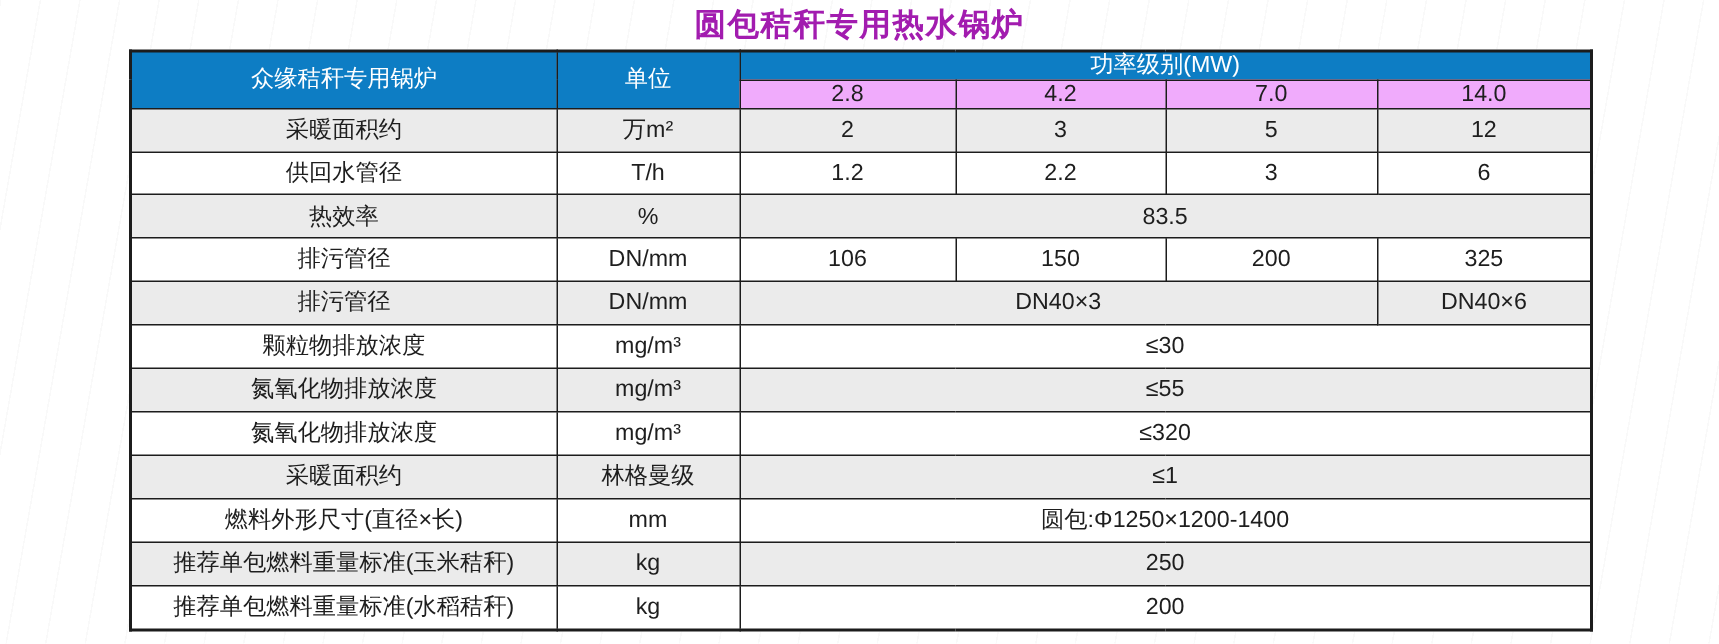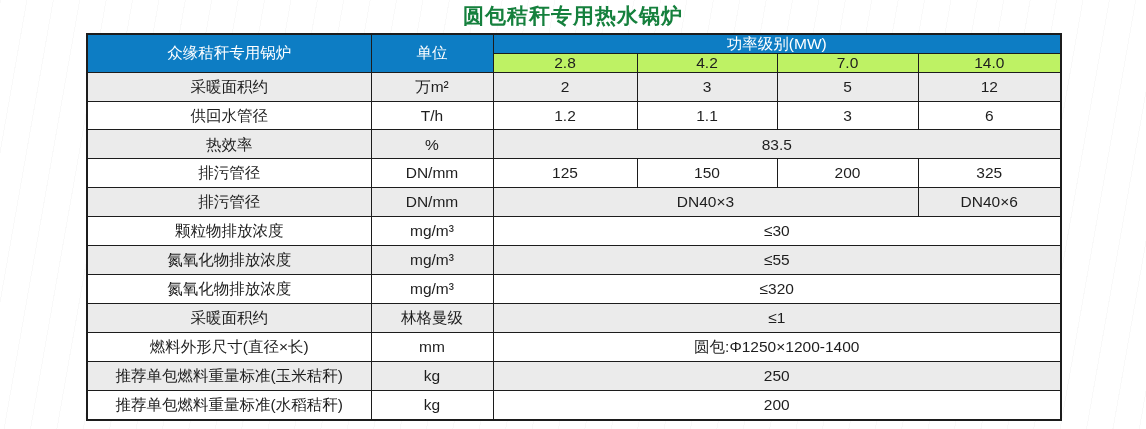--- a/index.html
+++ b/index.html
@@ -20,21 +20,21 @@
   }
   .page-title {
     position: absolute;
     top: 2px;
     left: 0;
     width: 100%;
     text-align: center;
     font-size: 21px;
     font-weight: bold;
     letter-spacing: 1px;
-    color: #15803d;
+    color: #a21caf;
   }
   table.spec {
     position: absolute;
     left: 86px;
     top: 33px;
     width: 974px;
     height: 388px;
     border-collapse: collapse;
     table-layout: fixed;
     background: #ffffff;
@@ -49,21 +49,21 @@
     line-height: 1.15;
   }
   table.spec { border: 2px solid #1c1c1c; }
   thead th.blue {
     background: #0d7dc4;
     color: #ffffff;
     font-weight: normal;
     font-size: 15.5px;
   }
   thead td.power-level {
-    background: #bef264;
+    background: #f0abfc;
     font-weight: normal;
   }
   tbody tr:nth-child(odd) td { background: #ebebeb; }
   tbody tr:nth-child(even) td { background: #ffffff; }
 </style>
 </head>
 <body>
 
 <div class="page-title">圆包秸秆专用热水锅炉</div>
 
@@ -95,33 +95,33 @@
       <td>万m²</td>
       <td>2</td>
       <td>3</td>
       <td>5</td>
       <td>12</td>
     </tr>
     <tr>
       <td>供回水管径</td>
       <td>T/h</td>
       <td>1.2</td>
-      <td>1.1</td>
+      <td>2.2</td>
       <td>3</td>
       <td>6</td>
     </tr>
     <tr>
       <td>热效率</td>
       <td>%</td>
       <td colspan="4">83.5</td>
     </tr>
     <tr>
       <td>排污管径</td>
       <td>DN/mm</td>
-      <td>125</td>
+      <td>106</td>
       <td>150</td>
       <td>200</td>
       <td>325</td>
     </tr>
     <tr>
       <td>排污管径</td>
       <td>DN/mm</td>
       <td colspan="3">DN40×3</td>
       <td>DN40×6</td>
     </tr>

